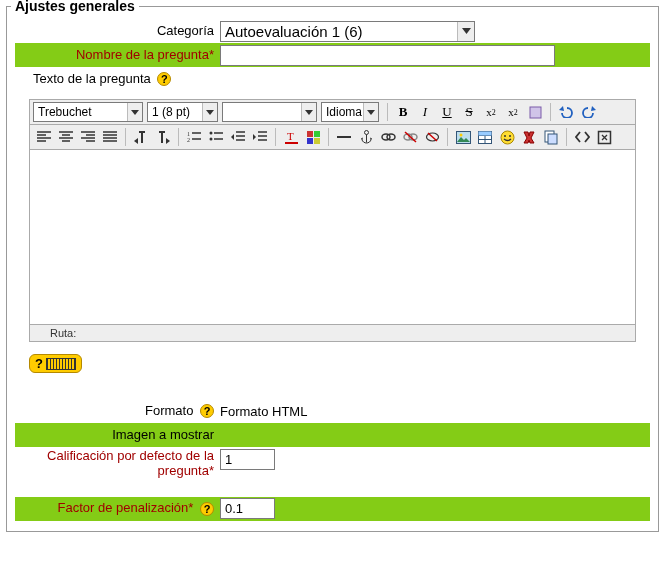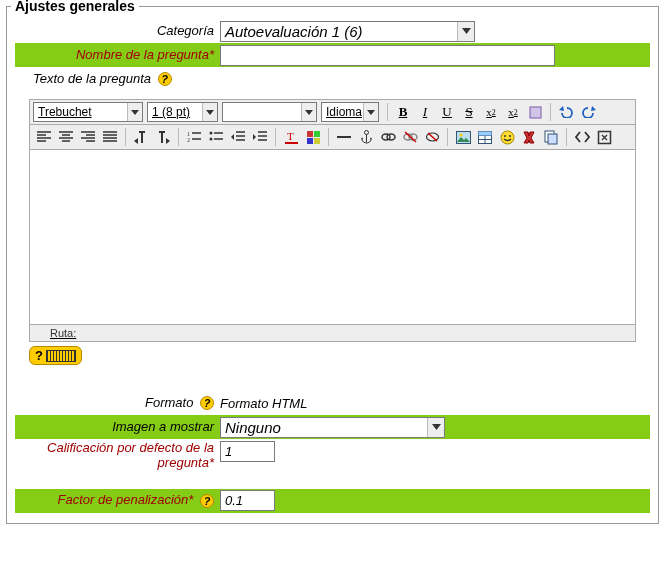--- a/index.html
+++ b/index.html
@@ -25,21 +25,20 @@
     background: #fff;
     padding: 0 4px 0 4px;
     font-weight: bold;
     font-size: 14px;
     display: inline-block;
   }
   .row {
     display: flex;
     align-items: center;
     min-height: 24px;
-    font-style: italic;
   }
   .row.band {
     background: #84cc16;
   }
   .row .lbl {
     width: 205px;
     text-align: right;
     padding-right: 6px;
     line-height: 1.15;
   }
@@ -81,22 +80,21 @@
     border: 1px solid #b58900;
     color: #000;
     font-weight: bold;
     font-size: 11px;
     align-items: center;
     justify-content: center;
     margin-left: 3px;
     vertical-align: middle;
   }
   .editor-wrap {
-    margin: 8px 14px 0 14px;
-    text-decoration: underline;
+    margin: 8px 14px 8px 14px;
   }
   .toolbar {
     background: #eee;
     border: 1px solid #aaa;
     padding: 2px 3px;
     display: flex;
     align-items: center;
     flex-wrap: wrap;
     gap: 0;
   }
@@ -439,30 +437,20 @@
       <span class="help">?</span>
     </div>
     <div class="ctl">
       <span>Formato HTML</span>
     </div>
   </div>
 
   
   <div class="row band">
     <div class="lbl">Imagen a mostrar</div>
-    <div class="ctl">
-      <div class="select" style="width:225px">
-        <span>Ninguno</span>
-        <span class="caret">
-            <svg width="9" height="6">
-              <path d="M0 0 L9 0 L4.5 6 Z" fill="#333"></path>
-            </svg>
-          </span>
-      </div>
-    </div>
   </div>
 
   
   <div class="row" style="align-items:flex-start;padding-top:2px;padding-bottom:18px">
     <div class="lbl req">
       <span>Calificación por defecto de la pregunta</span><span>*</span>
     </div>
     <div class="ctl">
       <input class="textin" style="width: 55px;" value="1">
     </div>

